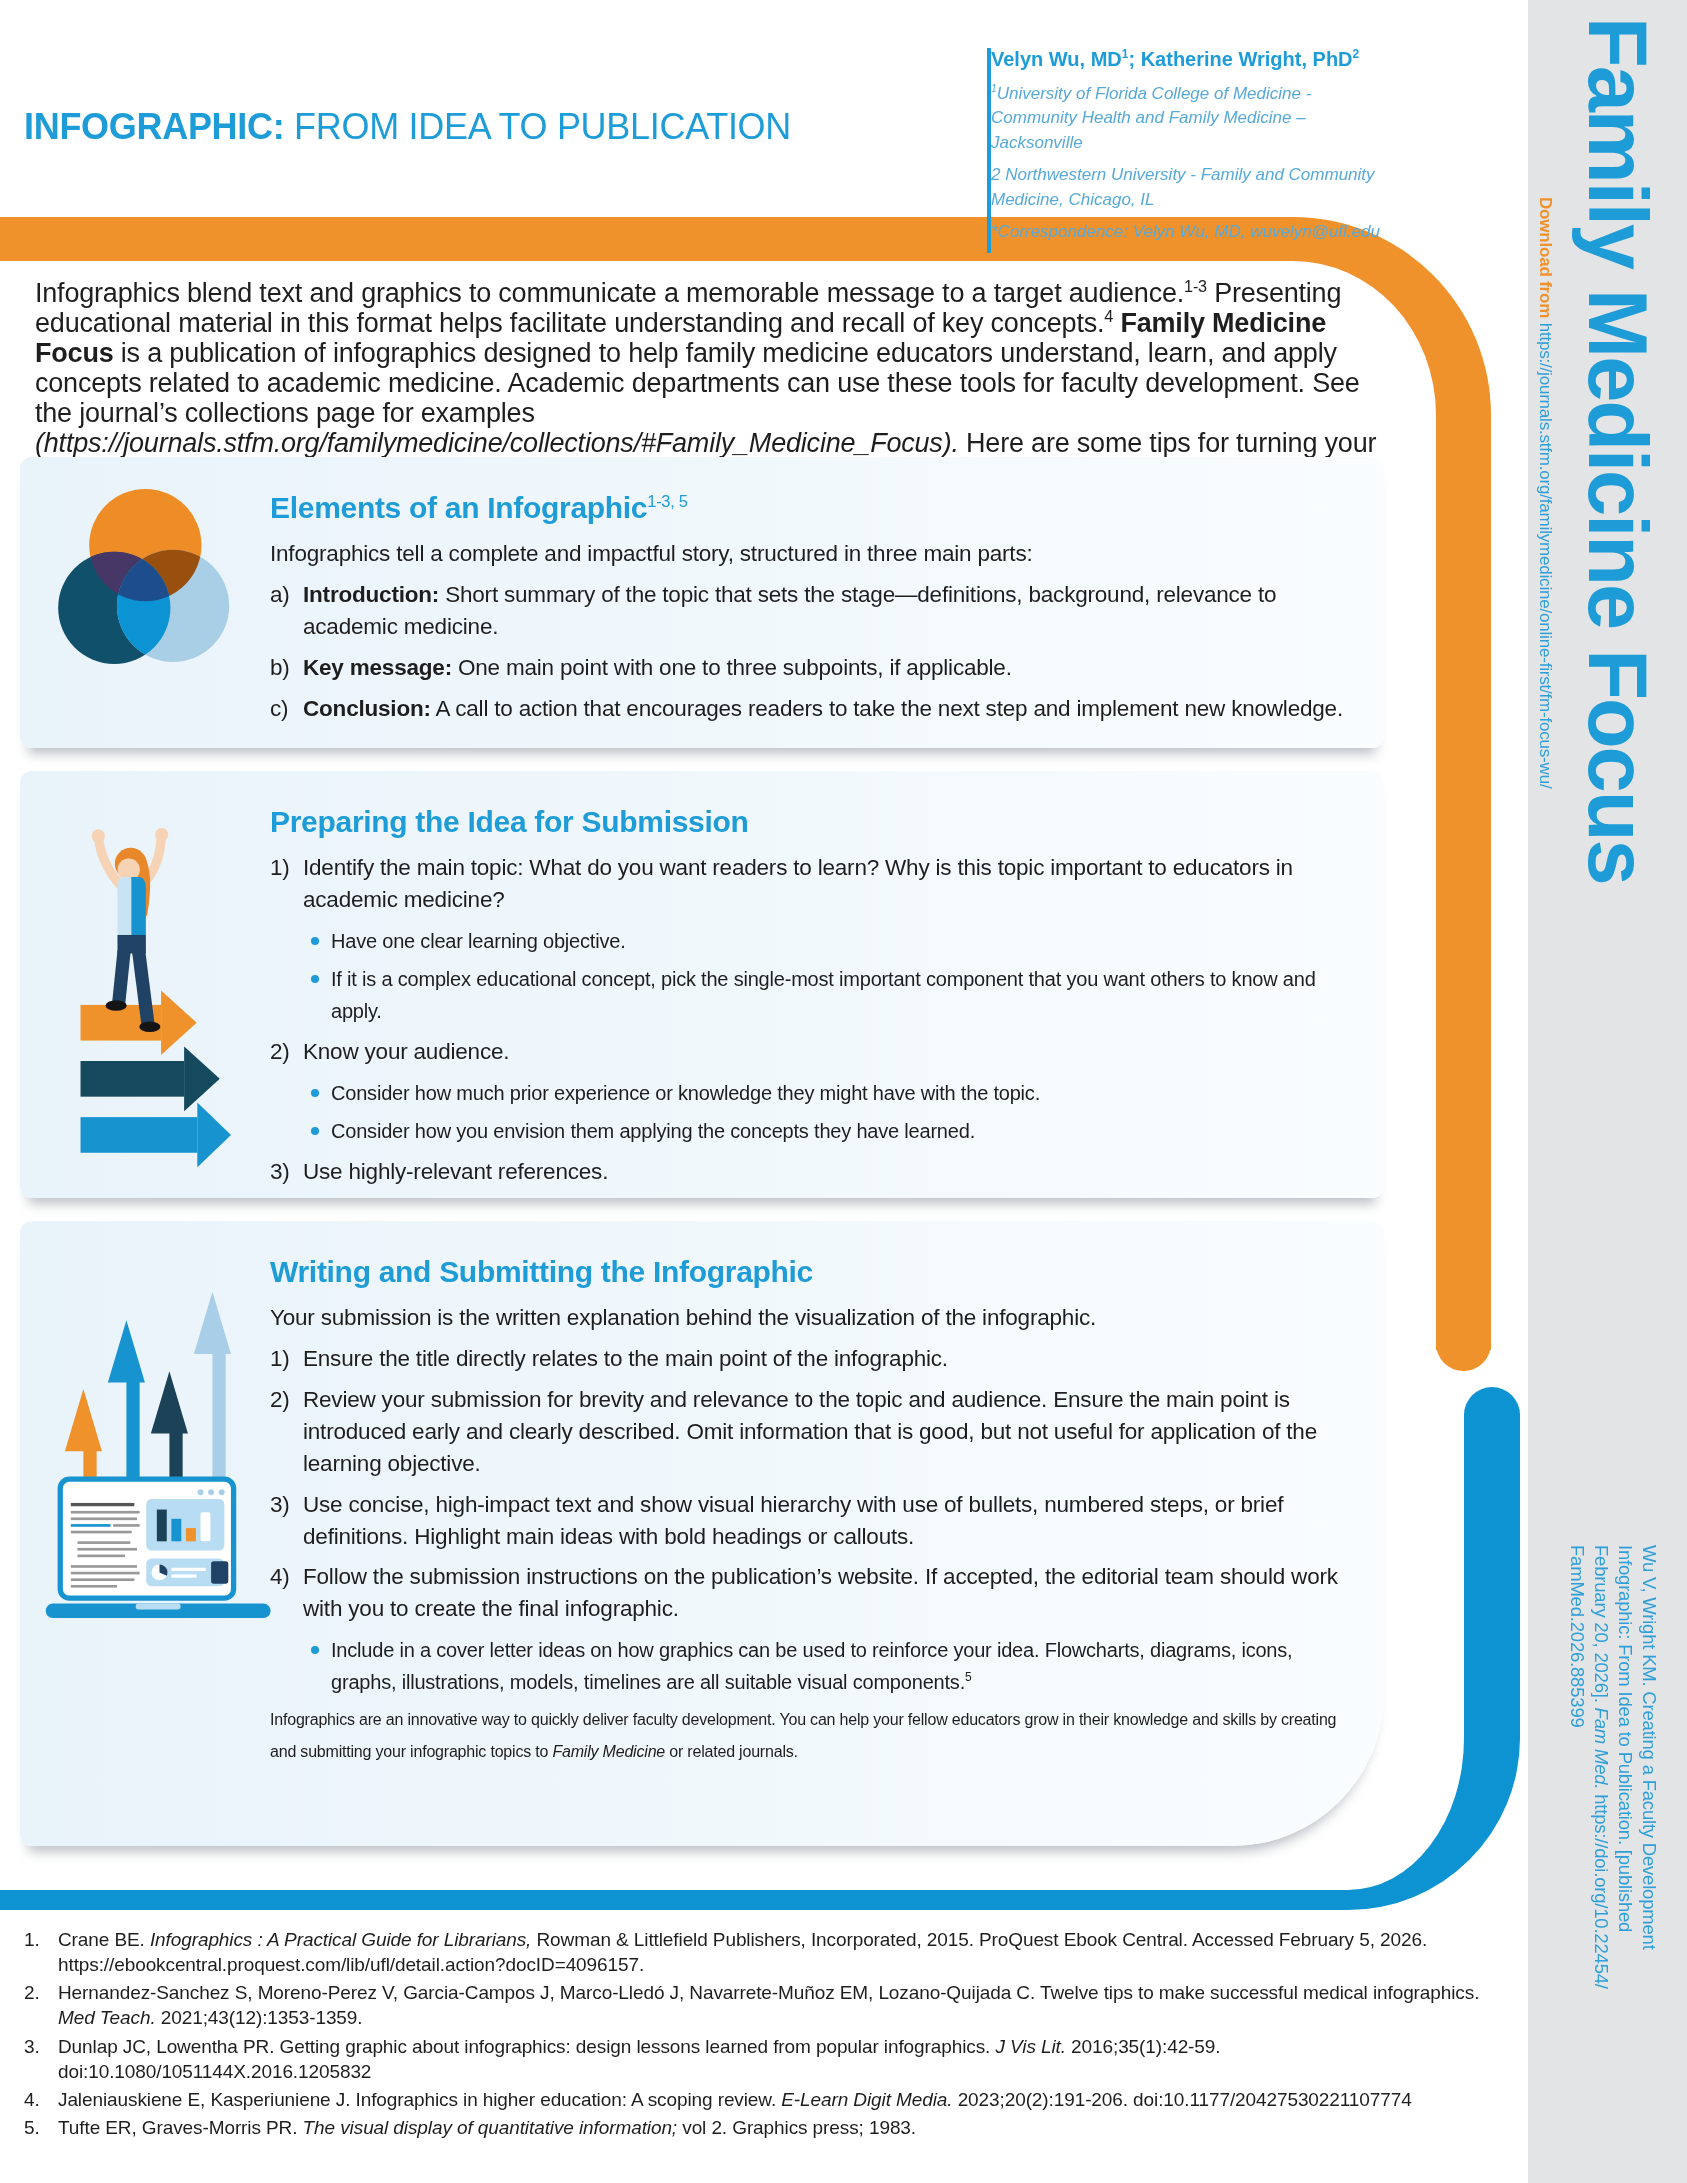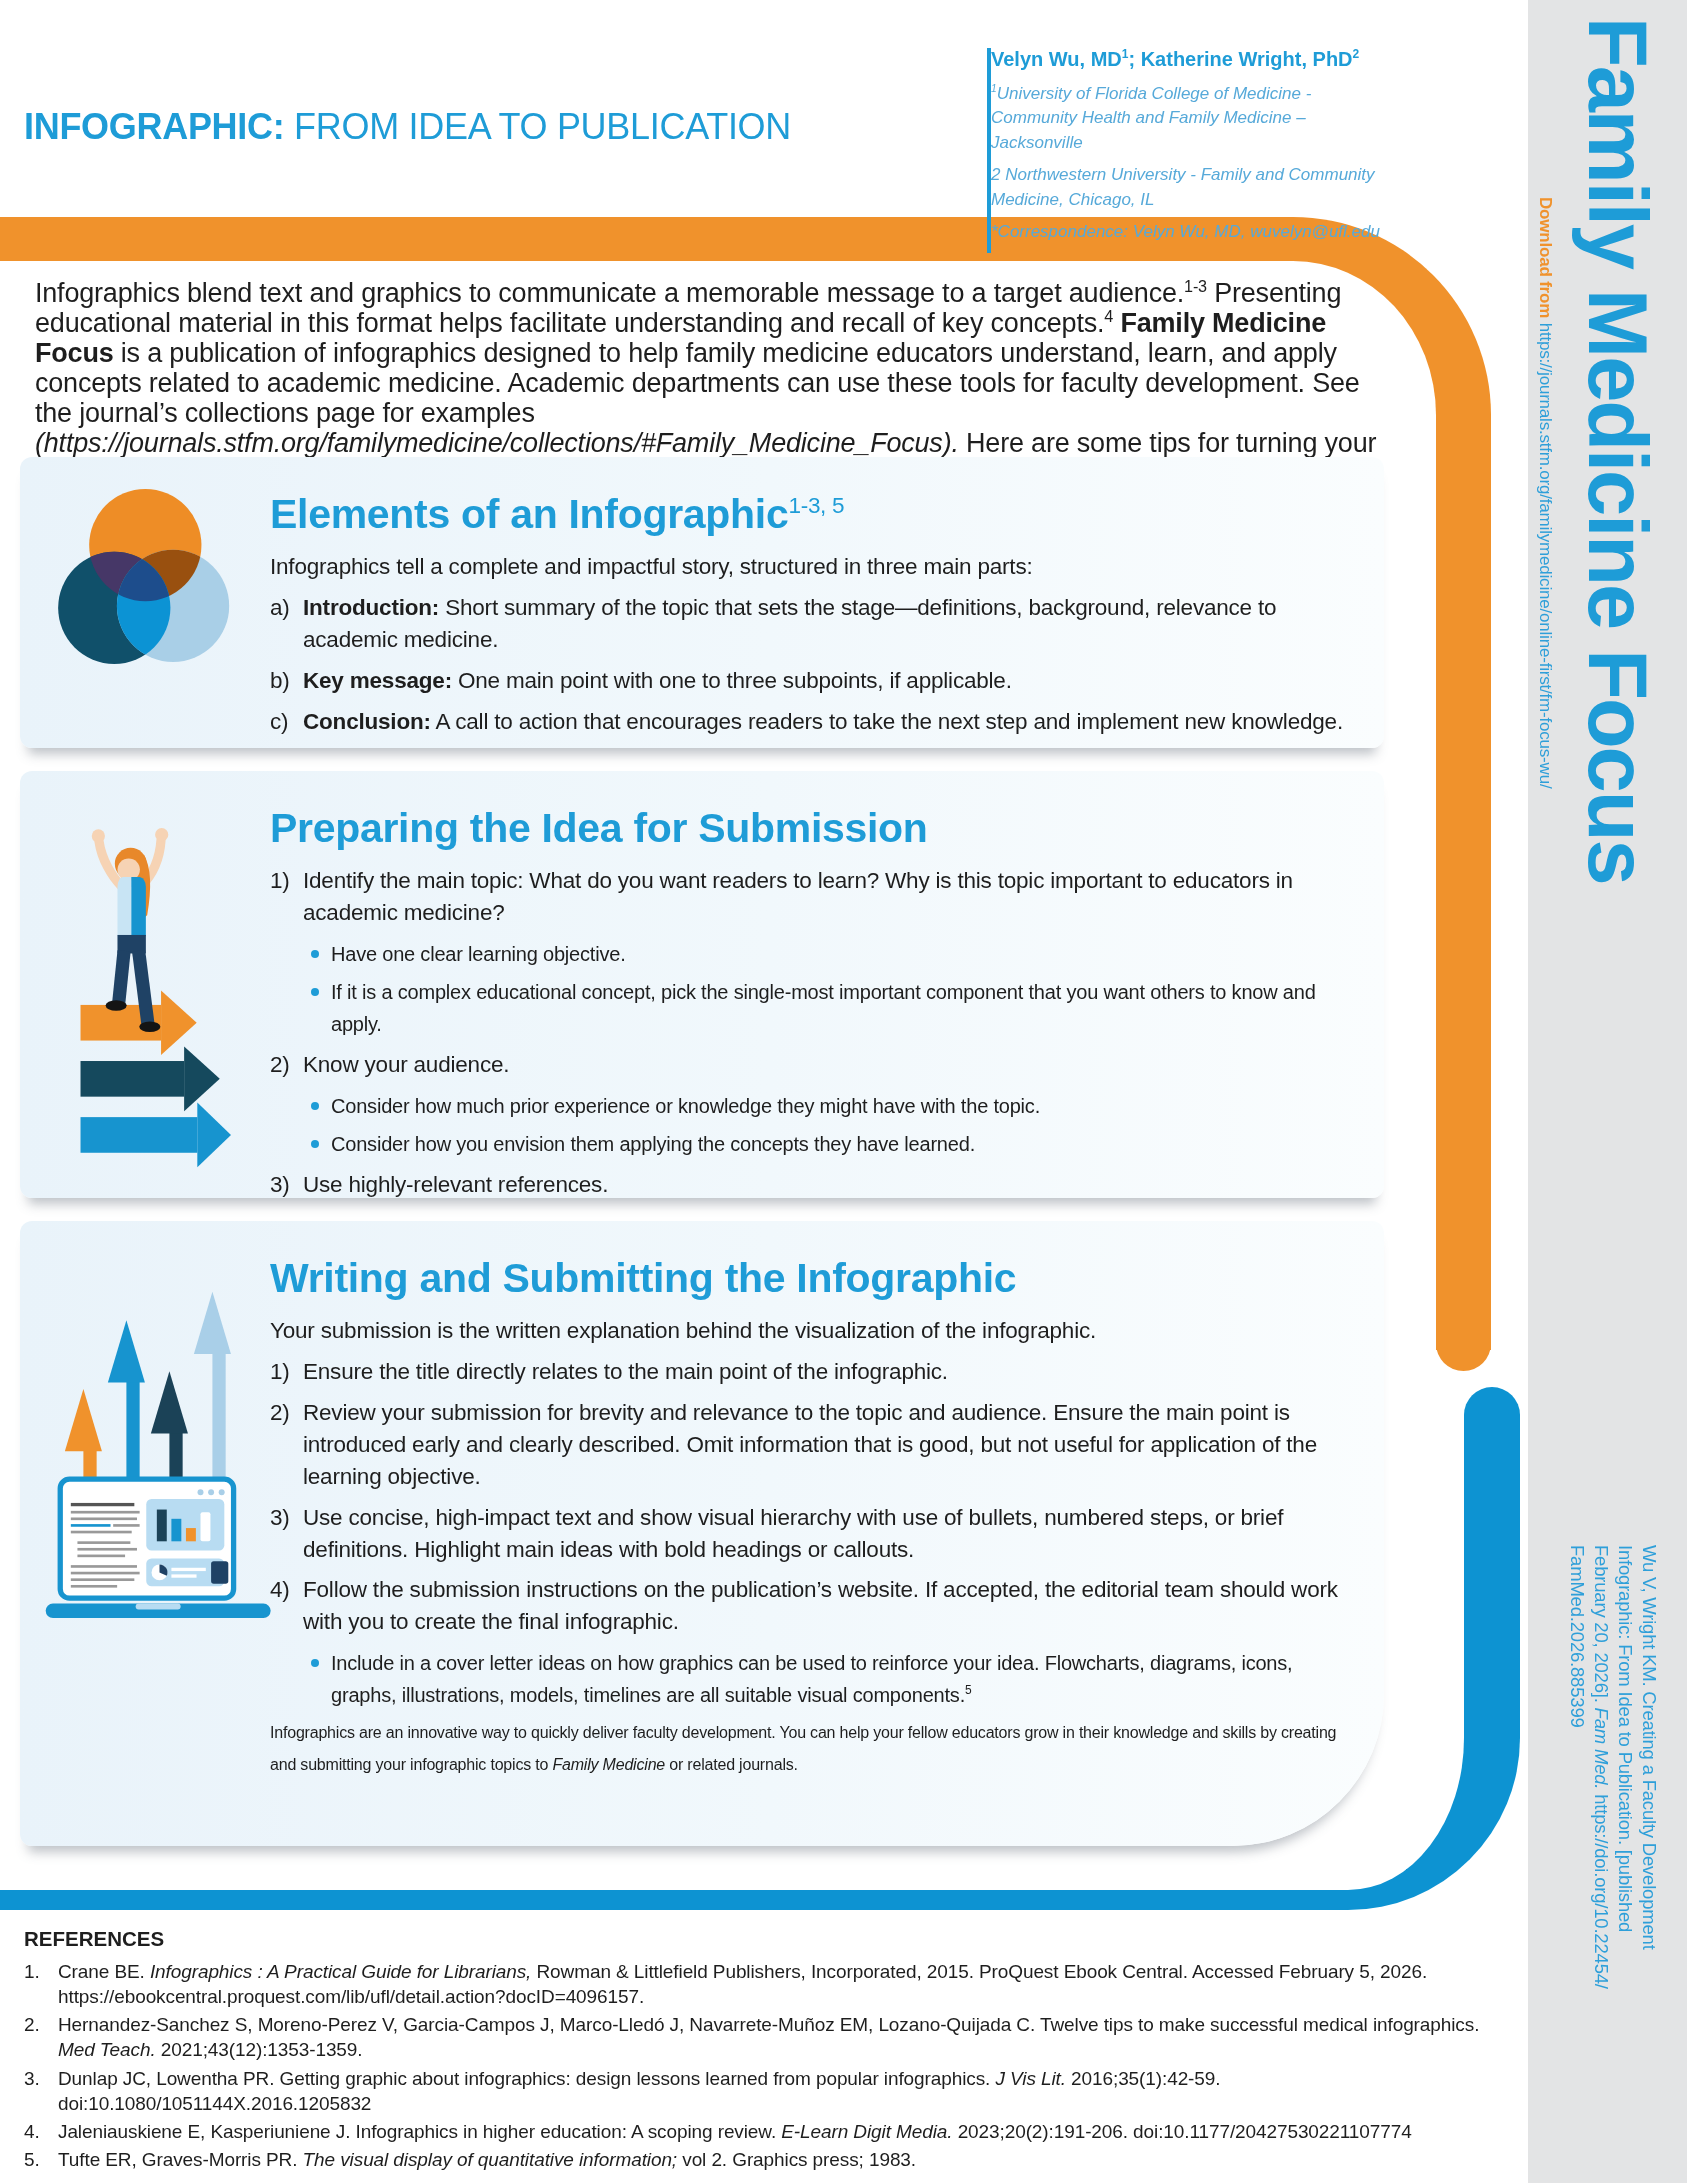--- a/index.html
+++ b/index.html
@@ -38,21 +38,21 @@
   .intro { left:35px; top:278px; width:1364px; font-size:27px; line-height:30px; letter-spacing:-0.2px; }
   .intro i { font-style:italic; }
 
   
   .card { left:20px; width:1364px; background:linear-gradient(90deg,#e9f3fa 0%,#f1f8fc 55%,#fafdfe 100%);
           border-radius:12px; box-shadow:0 13.2px 12px -8px rgba(110,120,130,0.45); }
   .card1 { top:457px;  height:291px; }
   .card2 { top:771px; height:427px; }
   .card3 { top:1221px; height:625px; border-radius:12px 12px 152px 12px; }
   .card-body { position:absolute; left:250px; top:34px; right:28px; }
-  .h { font-size:41px; font-weight:bold; color:#1e9cd7; letter-spacing:-0.3px; margin-bottom:13.2px; }
+  .h { font-size:30px; font-weight:bold; color:#1e9cd7; letter-spacing:-0.3px; margin-bottom:13.2px; }
   .h .hsup { font-weight:normal; font-size:55%; }
   .lead { font-size:22.5px; line-height:32px; margin-bottom:9.3px; letter-spacing:-0.2px; }
   .li { display:flex; margin:8.6px 0; font-size:22.5px; line-height:32px; letter-spacing:-0.2px; }
   .mk { flex:0 0 33px; }
   .tx { flex:1; }
   .bullet { display:flex; margin:6.6px 0 6.6px 41px; font-size:20px; line-height:32px; letter-spacing:-0.2px; }
   .dot { flex:0 0 8px; width:8px; height:8px; border-radius:50%; background:#1e9cd7; margin:12px 12px 0 0; }
   .closing { font-size:16px; line-height:32px; letter-spacing:-0.2px; }
 
   .icon { position:absolute; }
@@ -257,21 +257,20 @@
       </div>
     <div class="bullet">
         <span class="dot"></span>
         <p class="tx"><span>Include in a cover letter ideas on how graphics can be used to reinforce your idea. Flowcharts, diagrams, icons, graphs, illustrations, models, timelines are all suitable visual components.</span><sup>5</sup></p>
       </div>
     <p class="closing"><span>Infographics are an innovative way to quickly deliver faculty development. You can help your fellow educators grow in their knowledge and skills by creating and submitting your infographic topics to </span><i>Family Medicine</i><span> or related journals.</span></p>
   </div>
 </section>
 
 <div class="abs refs">
-  <h3>REFERENCES</h3>
   <div class="ref">
       <span class="rnum">1.</span>
       <p class="rbody"><span>Crane BE. </span><i>Infographics : A Practical Guide for Librarians,</i><span> Rowman &amp; Littlefield Publishers, Incorporated, 2015. ProQuest Ebook Central. Accessed February 5, 2026. https://ebookcentral.proquest.com/lib/ufl/detail.action?docID=4096157.</span></p>
     </div>
   <div class="ref">
       <span class="rnum">2.</span>
       <p class="rbody"><span>Hernandez-Sanchez S, Moreno-Perez V, Garcia-Campos J, Marco-Lledó J, Navarrete-Muñoz EM, Lozano-Quijada C. Twelve tips to make successful medical infographics. </span><i>Med Teach.</i><span> 2021;43(12):1353-1359.</span></p>
     </div>
   <div class="ref">
       <span class="rnum">3.</span>

